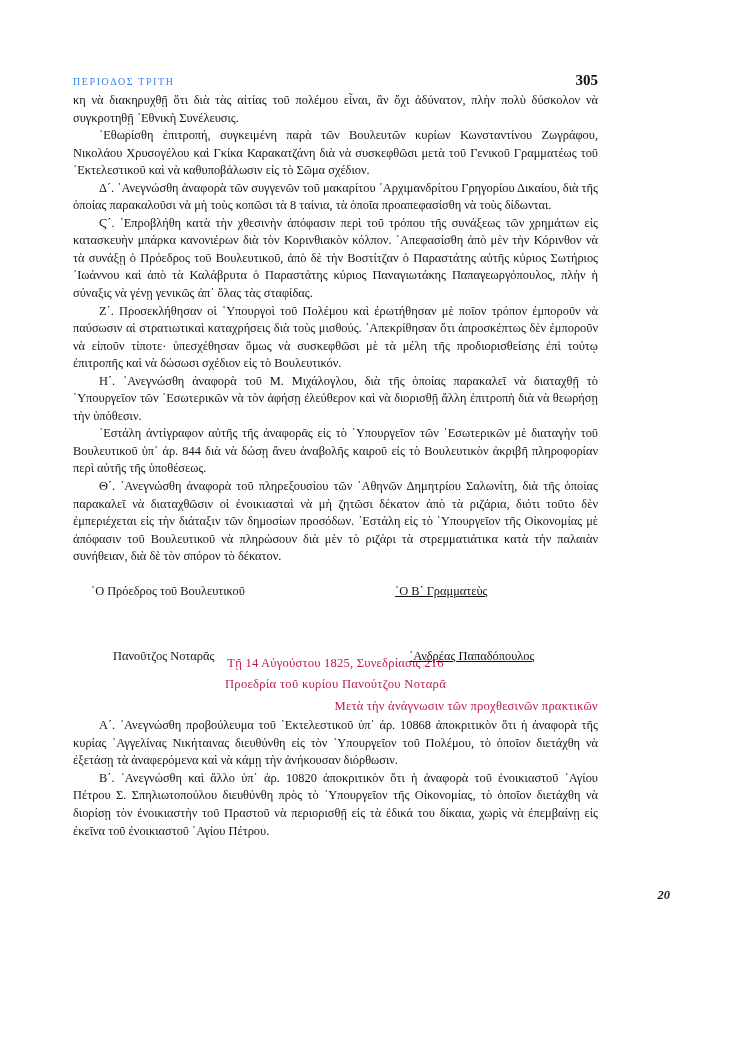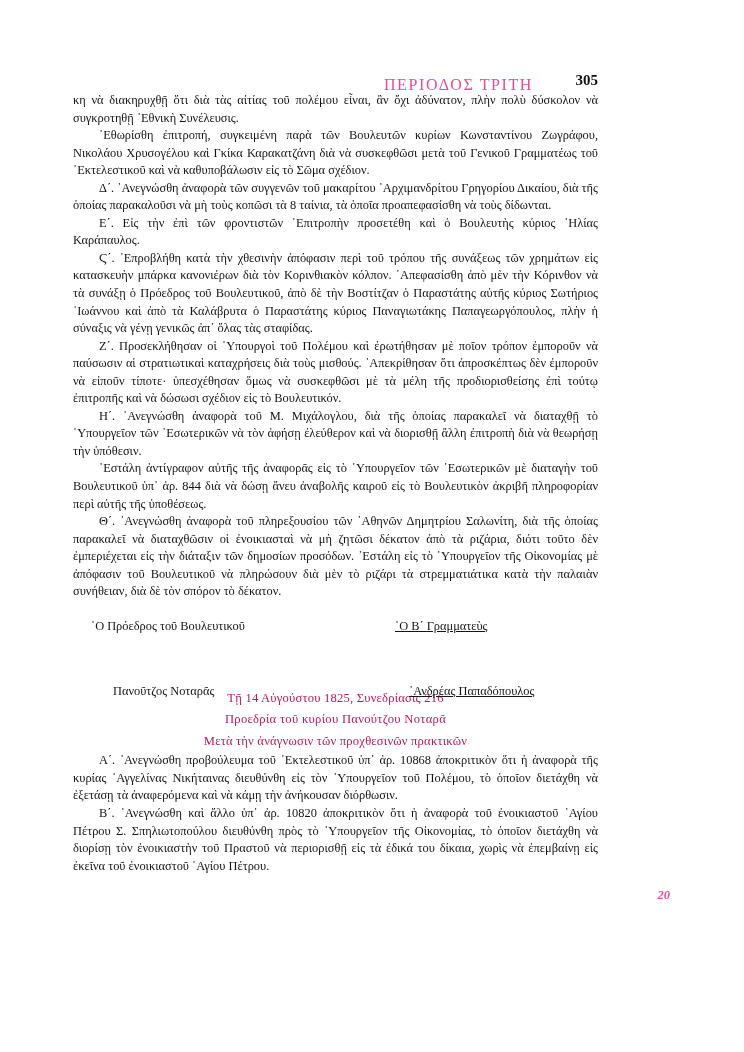--- a/index.html
+++ b/index.html
@@ -30,24 +30,24 @@
     left: 73px;
     top: 76px;
     width: 525px;
     height: 20px;
   }
   .runhead-title {
     position: absolute;
     left: 0;
     top: 0;
     width: 460px;
-    text-align: right;
-    font-size: 16px;
+    text-align: left;
+    font-size: 10px;
     letter-spacing: 1.6px;
-    color: #ec4899;
+    color: #3b82f6;
   }
   .runhead-folio {
     position: absolute;
     right: 0;
     top: -4px;
     font-size: 15px;
     font-weight: bold;
     color: #111;
     margin-left: 13px;
   }
@@ -100,54 +100,53 @@
     margin-top: 28px;
     text-align: center;
   }
   .session-head div {
     font-size: 12.6px;
     line-height: 21.5px;
     color: #be185d;
   }
   .session-line-1 { letter-spacing: 0.2px; }
   .session-line-2 { letter-spacing: 0.3px; }
-  .session-line-3 { letter-spacing: 0.2px; }
+  .session-line-3 { letter-spacing: 0.2px; text-align: right; }
 
   .after-head { margin-top: 20px; }
 
   
   .foot-mark {
     position: absolute;
     right: 74px;
     top: 888px;
     font-size: 12.5px;
     font-style: italic;
     font-weight: bold;
-    color: #ec4899;
+    color: #0f172a;
   }
 </style>
 </head>
 <body>
 
 <div class="page">
 
   <div class="runhead">
     <div class="runhead-title">ΠΕΡΙΟΔΟΣ ΤΡΙΤΗ</div>
     <div class="runhead-folio">305</div>
   </div>
 
   <div class="column">
 
     <p class="para noindent">κη νὰ διακηρυχθῇ ὅτι διὰ τὰς αἰτίας τοῦ πολέμου εἶναι, ἂν ὄχι ἀδύνατον, πλὴν πολὺ δύσκολον νὰ συγκροτηθῇ ᾿Εθνικὴ Συνέλευσις.</p>
 
     <p class="para indent">᾿Εθωρίσθη ἐπιτροπή, συγκειμένη παρὰ τῶν Βουλευτῶν κυρίων Κωνσταντίνου Ζωγράφου, Νικολάου Χρυσογέλου καὶ Γκίκα Καρακατζάνη διὰ νὰ συσκεφθῶσι μετὰ τοῦ Γενικοῦ Γραμματέως τοῦ ᾿Εκτελεστικοῦ καὶ νὰ καθυποβάλωσιν εἰς τὸ Σῶμα σχέδιον.</p>
 
     <p class="para indent">Δ΄. ᾿Ανεγνώσθη ἀναφορὰ τῶν συγγενῶν τοῦ μακαρίτου ᾿Αρχιμανδρίτου Γρηγορίου Δικαίου, διὰ τῆς ὁποίας παρακαλοῦσι νὰ μὴ τοὺς κοπῶσι τὰ 8 ταίνια, τὰ ὁποῖα προαπεφασίσθη νὰ τοὺς δίδωνται.</p>
 
-    <p class="para indent">Ε΄. Εἰς τὴν ἐπὶ τῶν φροντιστῶν ᾿Επιτροπὴν προσετέθη καὶ ὁ Βουλευτὴς κύριος ῾Ηλίας Καράπαυλος.</p>
 
     <p class="para indent">Ϛ΄. ᾿Επροβλήθη κατὰ τὴν χθεσινὴν ἀπόφασιν περὶ τοῦ τρόπου τῆς συνάξεως τῶν χρημάτων εἰς κατασκευὴν μπάρκα κανονιέρων διὰ τὸν Κορινθιακὸν κόλπον. ᾿Απεφασίσθη ἀπὸ μὲν τὴν Κόρινθον νὰ τὰ συνάξῃ ὁ Πρόεδρος τοῦ Βουλευτικοῦ, ἀπὸ δὲ τὴν Βοστίτζαν ὁ Παραστάτης αὐτῆς κύριος Σωτήριος ᾿Ιωάννου καὶ ἀπὸ τὰ Καλάβρυτα ὁ Παραστάτης κύριος Παναγιωτάκης Παπαγεωργόπουλος, πλὴν ἡ σύναξις νὰ γένῃ γενικῶς ἀπ᾿ ὅλας τὰς σταφίδας.</p>
 
     <p class="para indent">Ζ΄. Προσεκλήθησαν οἱ ῾Υπουργοὶ τοῦ Πολέμου καὶ ἐρωτήθησαν μὲ ποῖον τρόπον ἐμποροῦν νὰ παύσωσιν αἱ στρατιωτικαὶ καταχρήσεις διὰ τοὺς μισθούς. ᾿Απεκρίθησαν ὅτι ἀπροσκέπτως δὲν ἐμποροῦν νὰ εἰποῦν τίποτε· ὑπεσχέθησαν ὅμως νὰ συσκεφθῶσι μὲ τὰ μέλη τῆς προδιορισθείσης ἐπὶ τούτῳ ἐπιτροπῆς καὶ νὰ δώσωσι σχέδιον εἰς τὸ Βουλευτικόν.</p>
 
     <p class="para indent">Η΄. ᾿Ανεγνώσθη ἀναφορὰ τοῦ Μ. Μιχάλογλου, διὰ τῆς ὁποίας παρακαλεῖ νὰ διαταχθῇ τὸ ῾Υπουργεῖον τῶν ᾿Εσωτερικῶν νὰ τὸν ἀφήσῃ ἐλεύθερον καὶ νὰ διορισθῇ ἄλλη ἐπιτροπὴ διὰ νὰ θεωρήσῃ τὴν ὑπόθεσιν.</p>
 
     <p class="para indent">᾿Εστάλη ἀντίγραφον αὐτῆς τῆς ἀναφορᾶς εἰς τὸ ῾Υπουργεῖον τῶν ᾿Εσωτερικῶν μὲ διαταγὴν τοῦ Βουλευτικοῦ ὑπ᾿ ἀρ. 844 διὰ νὰ δώσῃ ἄνευ ἀναβολῆς καιροῦ εἰς τὸ Βουλευτικὸν ἀκριβῆ πληροφορίαν περὶ αὐτῆς τῆς ὑποθέσεως.</p>
 
     <p class="para indent">Θ΄. ᾿Ανεγνώσθη ἀναφορὰ τοῦ πληρεξουσίου τῶν ᾿Αθηνῶν Δημητρίου Σαλωνίτη, διὰ τῆς ὁποίας παρακαλεῖ νὰ διαταχθῶσιν οἱ ἐνοικιασταὶ νὰ μὴ ζητῶσι δέκατον ἀπὸ τὰ ριζάρια, διότι τοῦτο δὲν ἐμπεριέχεται εἰς τὴν διάταξιν τῶν δημοσίων προσόδων. ᾿Εστάλη εἰς τὸ ῾Υπουργεῖον τῆς Οἰκονομίας μὲ ἀπόφασιν τοῦ Βουλευτικοῦ νὰ πληρώσουν διὰ μὲν τὸ ριζάρι τὰ στρεμματιάτικα κατὰ τὴν παλαιὰν συνήθειαν, διὰ δὲ τὸν σπόρον τὸ δέκατον.</p>

